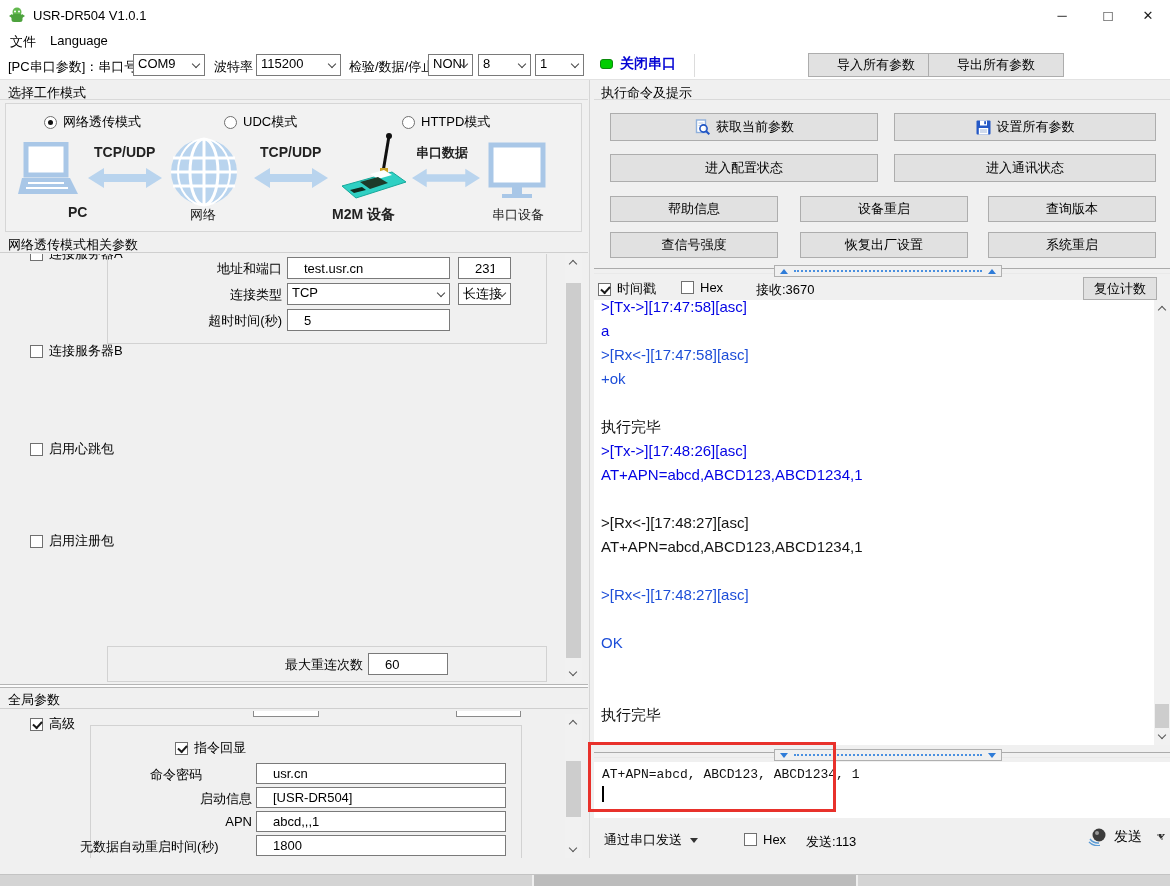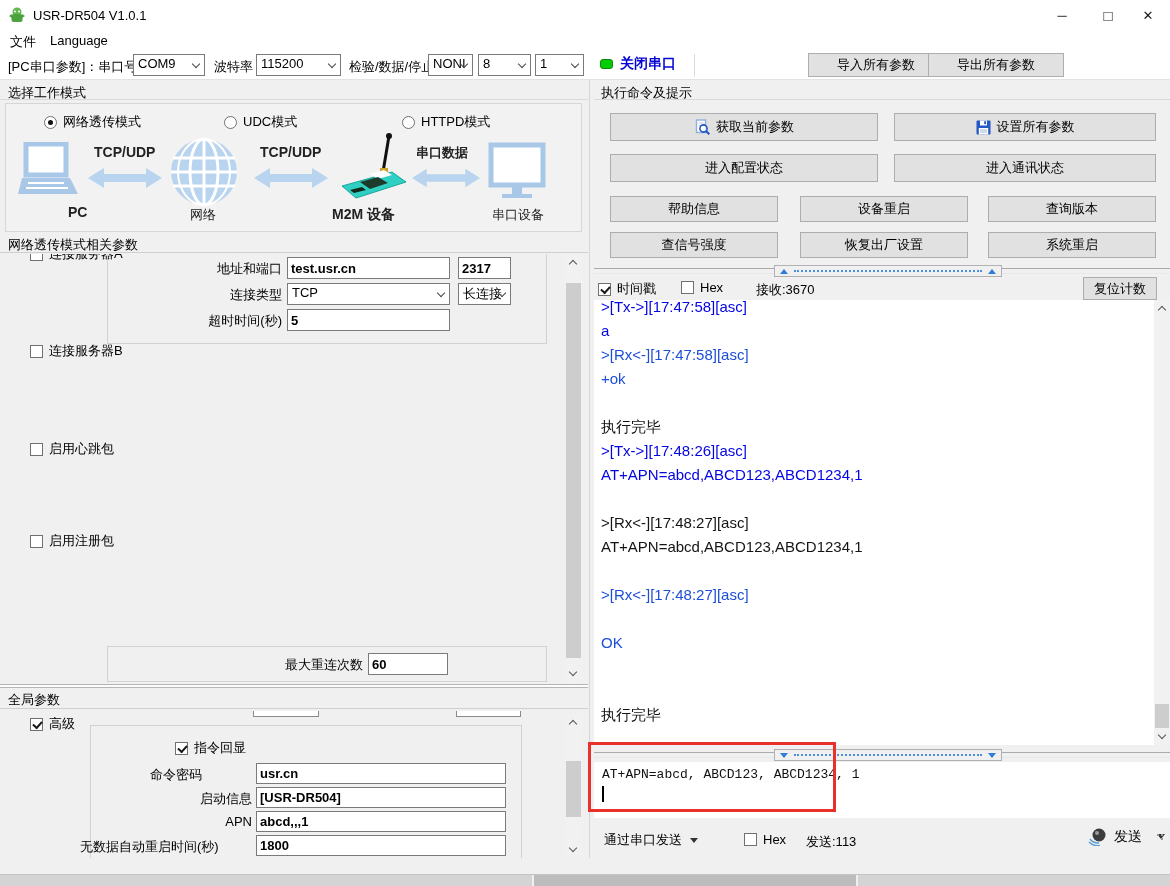--- a/index.html
+++ b/index.html
@@ -2,21 +2,21 @@
 <html><head>
 <meta charset="utf-8">
 <style>
   * { box-sizing: border-box; margin: 0; padding: 0; }
   html,body { width:1170px; height:886px; }
   body { position:relative; background:#f0f0f0; font-family:"Liberation Sans", sans-serif; color:#000; overflow:hidden; }
   .abs { position:absolute; }
   .lbl { position:absolute; font-size:13px; white-space:nowrap; }
   .hline { position:absolute; height:1px; background:#d9d9d9; }
   .vline { position:absolute; width:1px; background:#d5d5d5; }
-  .input { position:absolute; background:#fff; border:1px solid #7a7a7a; font-size:13px; padding:0 3px; font-family:"Liberation Sans",sans-serif; white-space:nowrap; overflow:hidden;font-weight:bold; }
+  .input { position:absolute; background:#fff; border:1px solid #7a7a7a; font-size:13px; padding:0 16px; font-family:"Liberation Sans",sans-serif; white-space:nowrap; overflow:hidden; }
   .combo { position:absolute; background:#fff; border:1px solid #7a7a7a; font-size:13px; padding:1px 16px 0 4px; white-space:nowrap; overflow:hidden; }
   .chev { position:absolute; right:5px; top:45%; width:6px; height:6px; border-right:1.4px solid #454545; border-bottom:1.4px solid #454545; transform:translateY(-50%) rotate(45deg); }
   .btn { position:absolute; background:#e1e1e1; border:1px solid #adadad; display:flex; align-items:center; justify-content:center; gap:6px; font-size:13px; cursor:default; }
   .cbrow { position:absolute; display:flex; align-items:center; gap:6px; font-size:13px; white-space:nowrap; }
   .cb { width:13px; height:13px; background:#fff; border:1px solid #707070; position:relative; flex:none; }
   .cb.on::after { content:""; position:absolute; left:2px; top:2px; width:7px; height:4px; border-left:2px solid #1a1a1a; border-bottom:2px solid #1a1a1a; transform:rotate(-48deg); }
   .radio { width:13px; height:13px; background:#fff; border:1px solid #707070; border-radius:50%; position:relative; flex:none; }
   .radio.sel::after { content:""; position:absolute; left:3px; top:3px; width:5px; height:5px; border-radius:50%; background:#111; }
   .groupbox { position:absolute; border:1px solid #d2d2d2; }
   .sbar { position:absolute; width:17px; background:#f1f1f1; }

